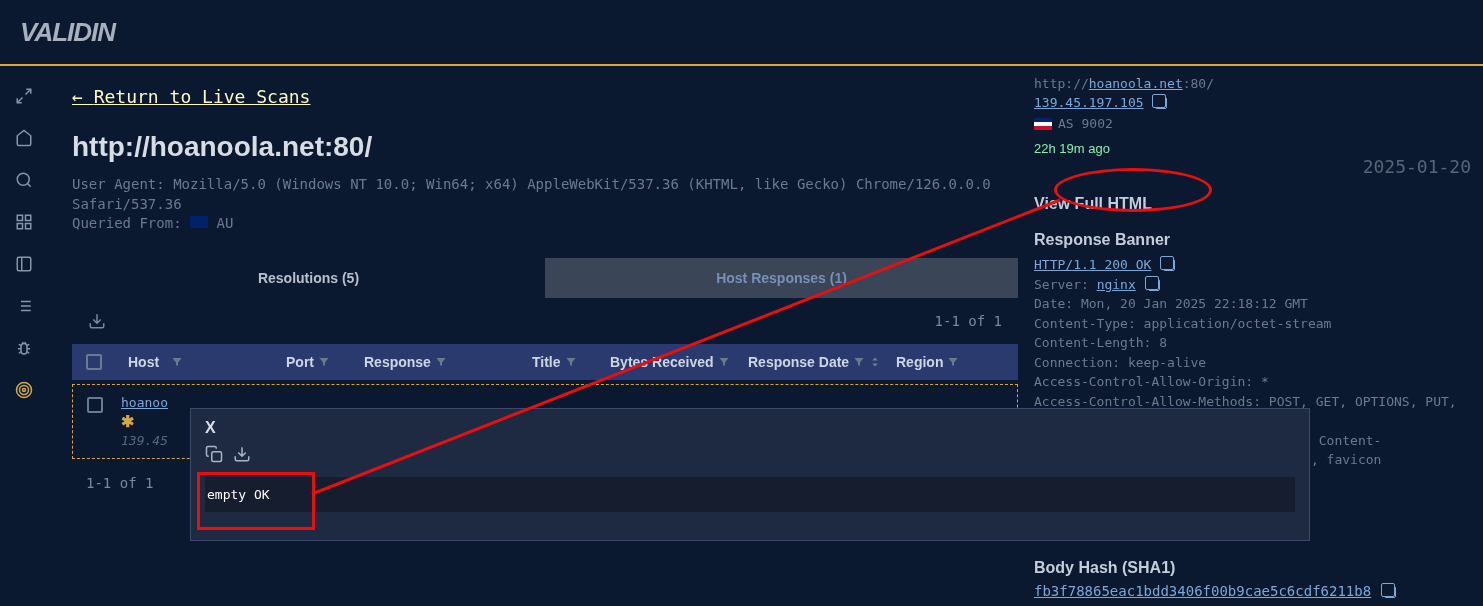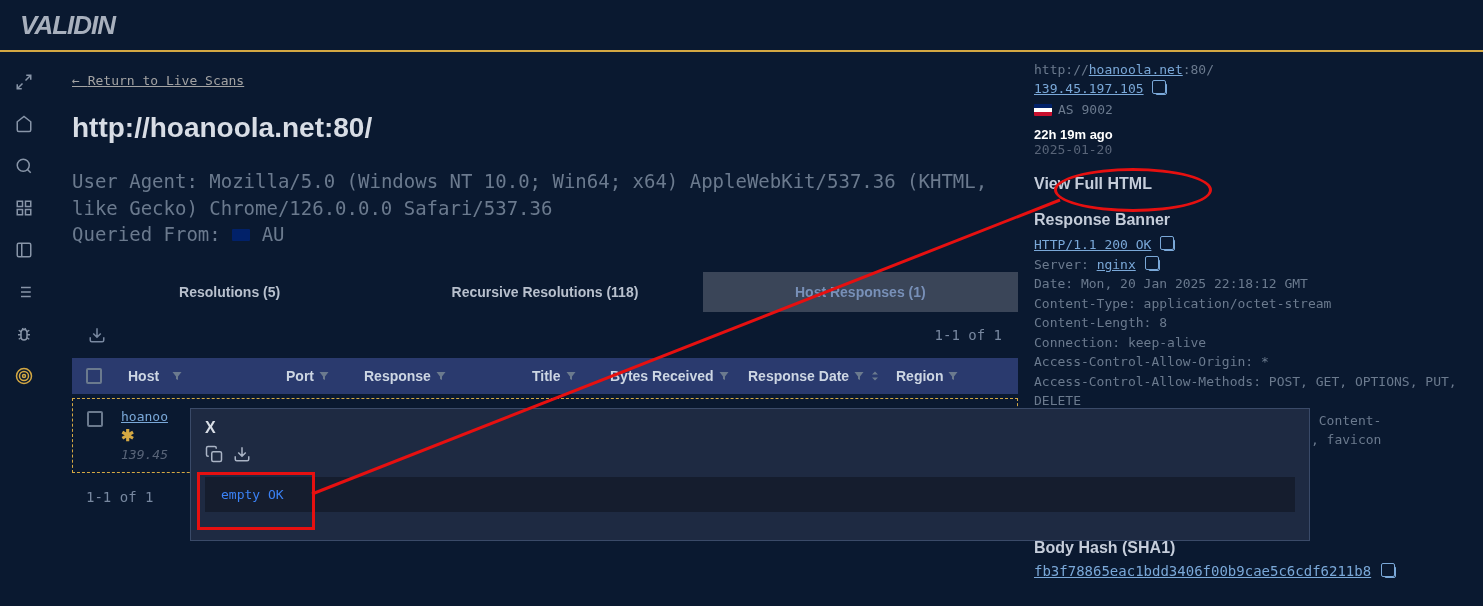--- a/index.html
+++ b/index.html
@@ -10,21 +10,21 @@
   font-size: 14px;
   width: 1483px;
   height: 606px;
   overflow: hidden;
   position: relative;
 }
 .mono { font-family: "Consolas", "Monaco", monospace; }
 
 
 .header {
-  height: 52px;
+  height: 66px;
   border-bottom: 2px solid #d4a843;
   display: flex;
   align-items: center;
   padding-left: 20px;
 }
 .logo {
   font-size: 26px;
   font-weight: 800;
   color: #a8b0bd;
   letter-spacing: -1px;
@@ -57,38 +57,38 @@
   position: relative;
 }
 .right {
   flex: 1;
   padding: 10px 12px 0 16px;
   overflow: hidden;
 }
 
 
 .return-link {
-  color: #a3a3a3;
+  color: #fef9c3;
   font-family: monospace;
   text-decoration: underline;
-  font-size: 13px;
+  font-size: 18px;
   cursor: pointer;
 }
 .return-link::before { content: '← '; }
 
 .page-title {
   font-size: 28px;
   font-weight: 700;
   color: #d8dde5;
   margin-top: 24px;
 }
 .meta {
   color: #6b7a8e;
-  margin-top: 24px;
-  font-size: 19px;
+  margin-top: 12px;
+  font-size: 14px;
   line-height: 1.4;
 }
 
 
 .tabs { display: flex; margin-top: 24px; }
 .tab {
   flex: 1;
   text-align: center;
   padding: 12px 8px;
   color: #b8c0cd;
@@ -192,22 +192,22 @@
   width: 12px; height: 12px;
   border: 1.5px solid #7aa8d8;
   border-radius: 2px;
   left: -4px; top: -4px;
   background: #0a1930;
 }
 .asn-line { margin-top: 6px; font-size: 13px; color: #6b7a8e; display: flex; align-items: center; gap: 6px; }
 .flag-uk { display: inline-block; width: 18px; height: 12px; background: linear-gradient(#012169 33%, #fff 33% 66%, #C8102E 66%); border-radius: 1px; }
 .flag-au { display: inline-block; width: 18px; height: 12px; background: #012169; border-radius: 1px; position: relative; }
 .timestamp { margin-top: 10px; }
-.timestamp .ago { color: #ffffff; font-weight: 700; font-size: 13px; }
-.timestamp .date { color: #586478; font-size: 13px; }
+.timestamp .ago { color: #86efac; font-weight: 400; font-size: 13px; }
+.timestamp .date { color: #586478; font-size: 18px; text-align: right; }
 
 .banner-box {
   margin-top: 6px;
   font-size: 13px;
   line-height: 1.5;
   color: #6b7a8e;
 }
 .banner-box .link { color: #7aa8d8; }
 
 
@@ -226,22 +226,22 @@
   font-size: 16px;
   font-weight: bold;
   cursor: pointer;
   display: block;
   margin-bottom: 8px;
 }
 .popup-actions { display: flex; gap: 10px; margin-bottom: 14px; }
 .popup-action { width: 18px; height: 18px; color: #aab4c5; cursor: pointer; }
 .popup-content {
   background: #151d2e;
-  padding: 10px 16px;
-  color: #3b82f6;
+  padding: 10px 2px;
+  color: #ffffff;
   font-size: 13px;
 }
 
 
 .anno-ellipse {
   position: absolute;
   border: 3px solid #e61010;
   border-radius: 50%;
   pointer-events: none;
   z-index: 200;
@@ -325,21 +325,20 @@
     <div class="meta mono">
       <span>User Agent:</span>
       <span>Mozilla/5.0 (Windows NT 10.0; Win64; x64) AppleWebKit/537.36 (KHTML, like Gecko) Chrome/126.0.0.0 Safari/537.36</span><br>
       <span>Queried From:</span>
       <span class="flag-au"></span>
       <span>AU</span>
     </div>
 
     <div class="tabs">
       <div class="tab">Resolutions (5)</div>
-      <div class="tab">Recursive Resolutions (118)</div>
       <div class="tab active">Host Responses (1)</div>
     </div>
 
     <div class="toolbar">
       <div class="dl-icon">
           <svg viewBox="0 0 24 24" width="18" height="18" fill="none" stroke="currentColor" stroke-width="2">
             <path d="M21 15v4a2 2 0 01-2 2H5a2 2 0 01-2-2v-4M7 10l5 5 5-5M12 15V3"></path>
           </svg>
         </div>
       <div class="pager mono">1-1 of 1</div>

